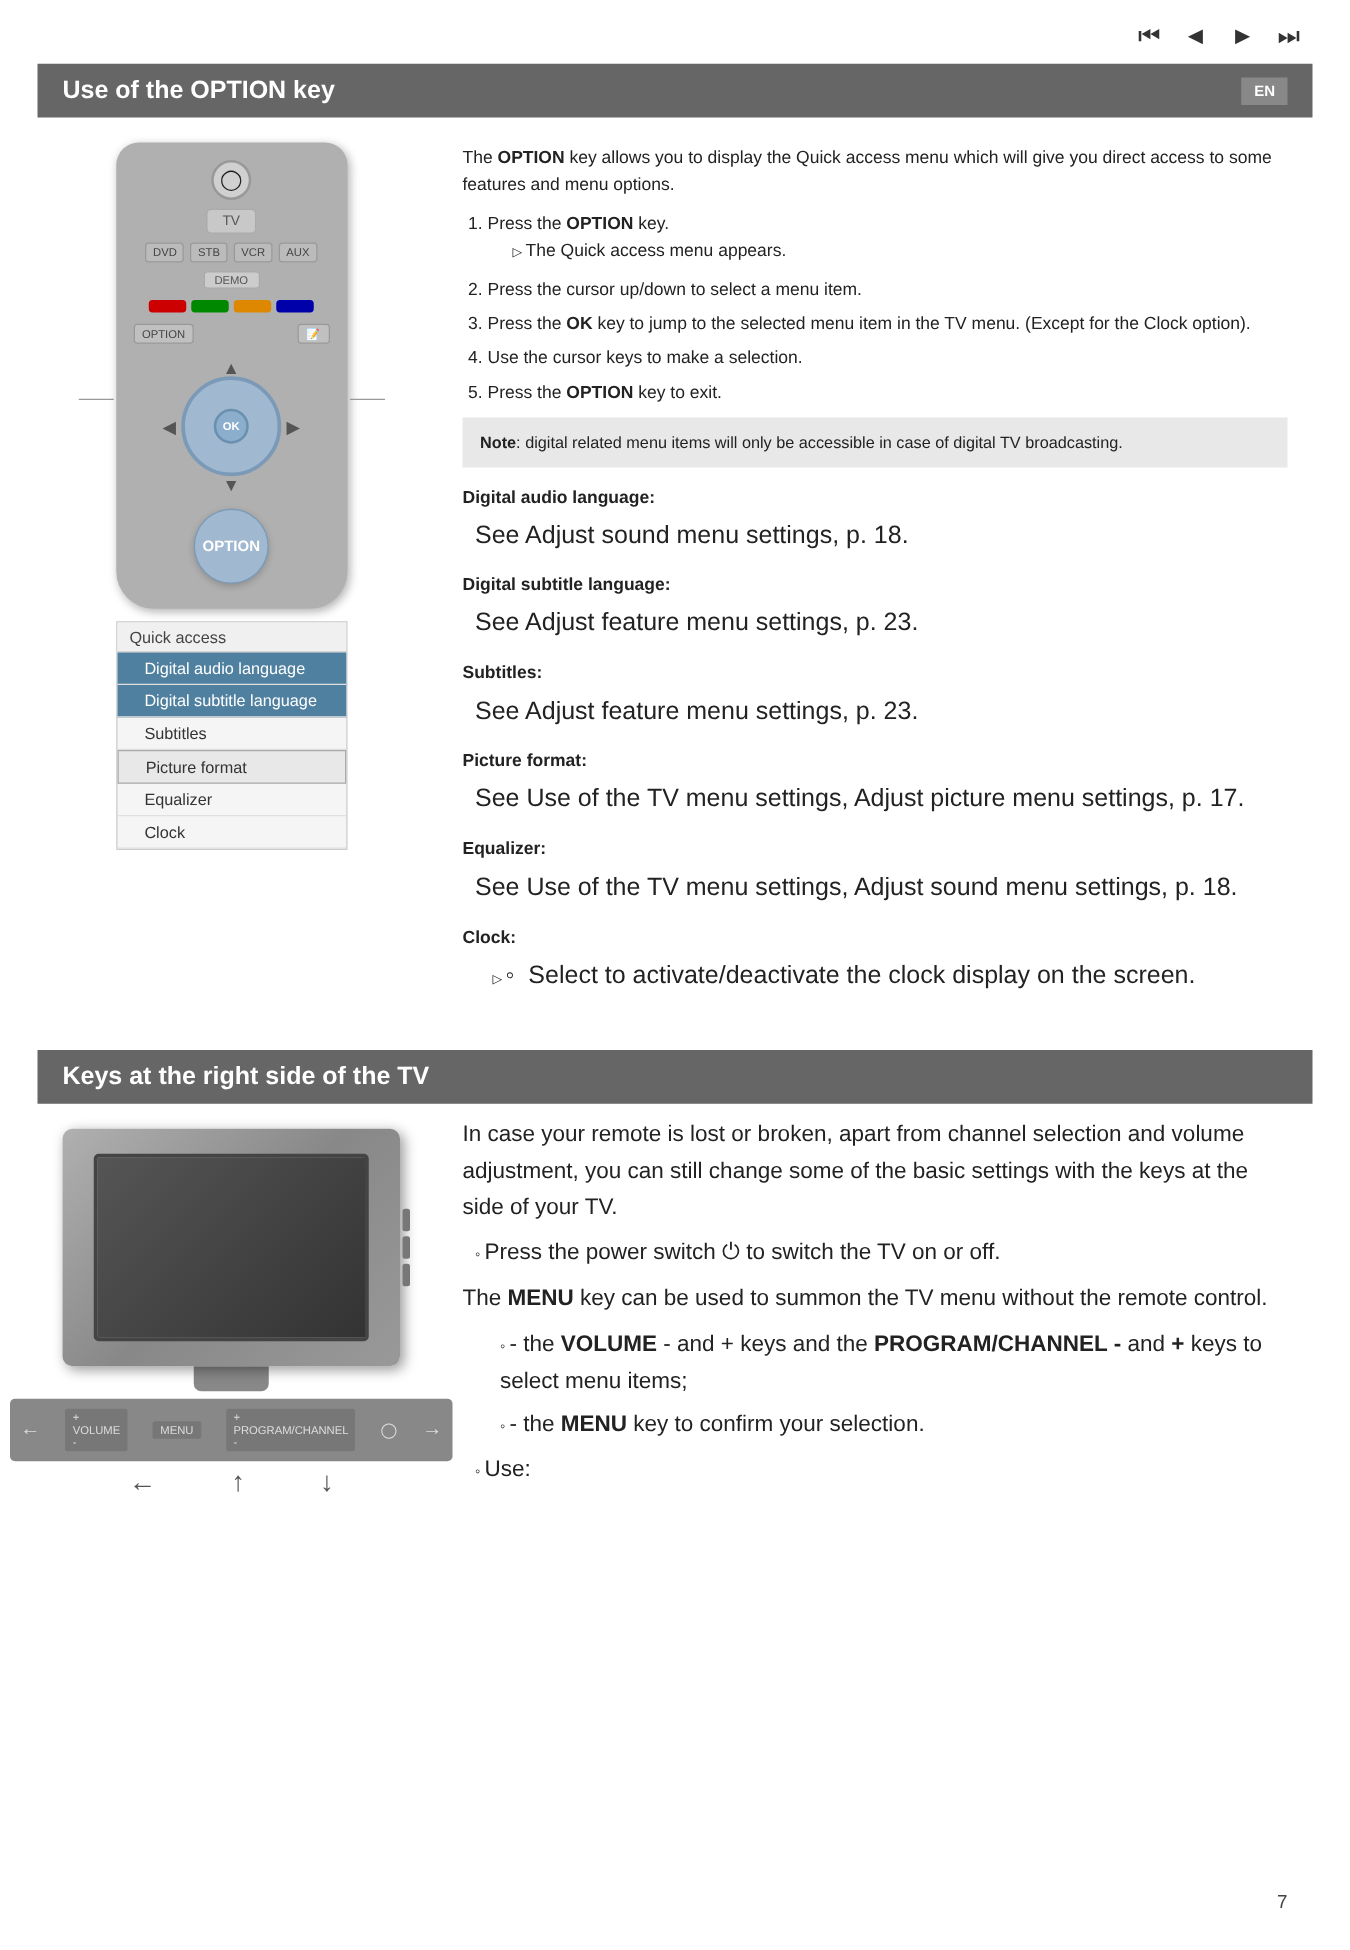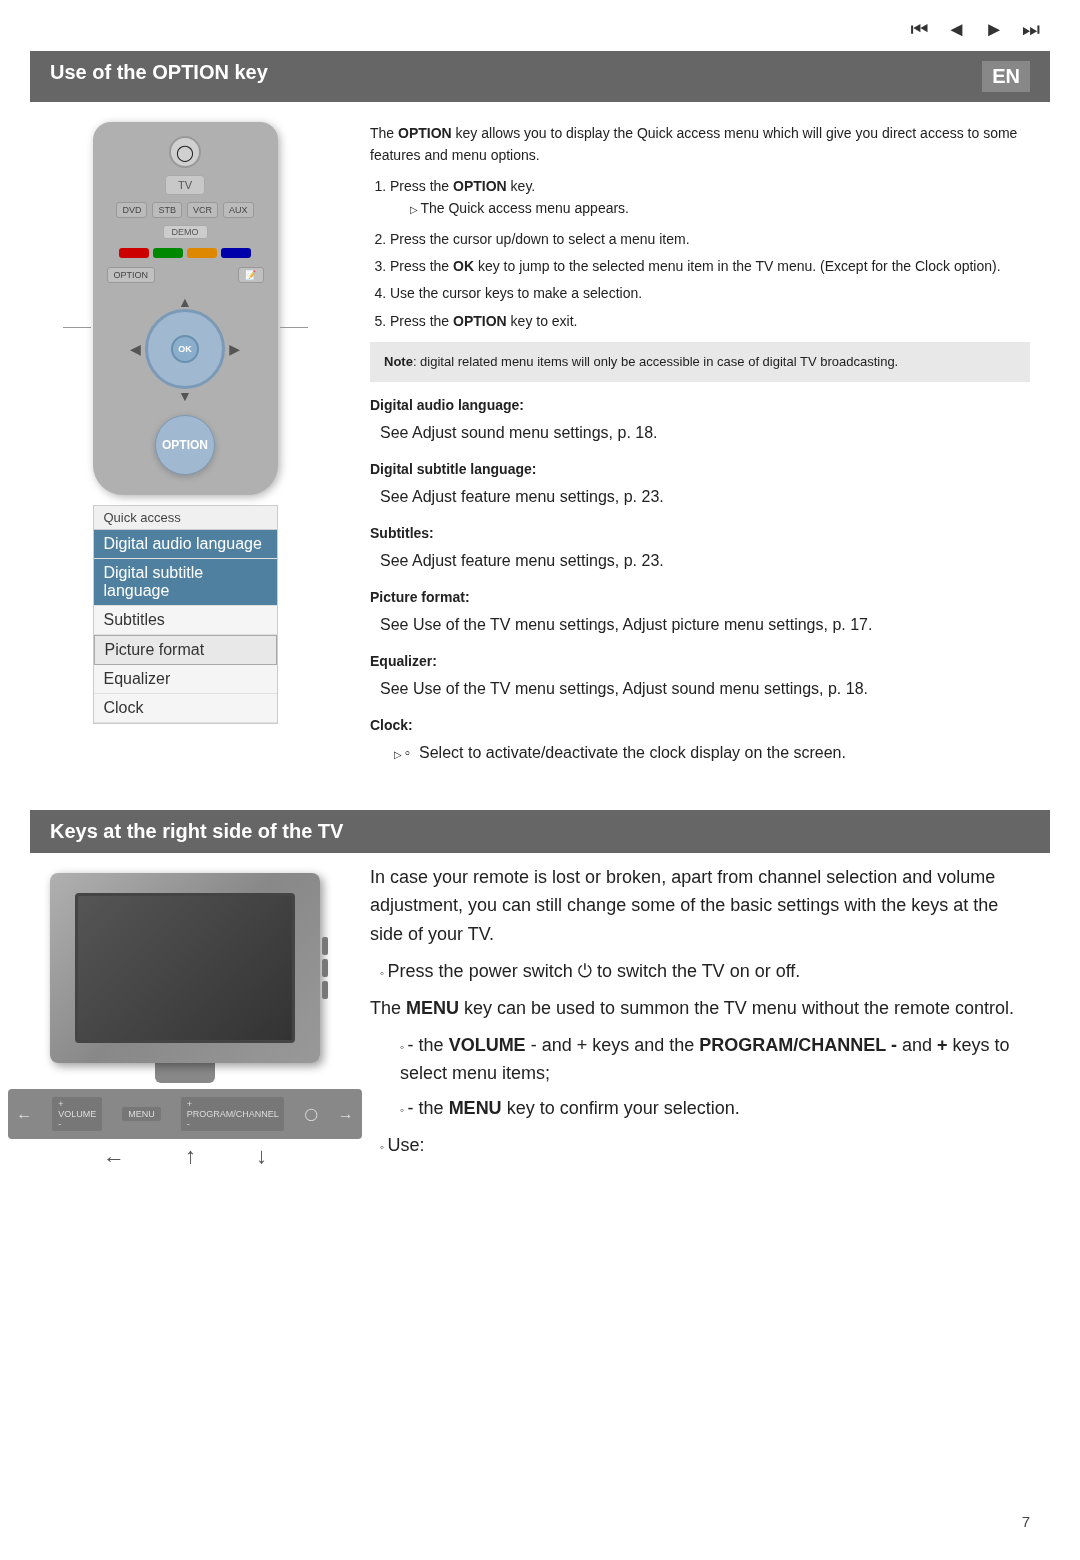--- a/index.html
+++ b/index.html
@@ -30,27 +30,27 @@
 
     
     .section-header {
       background: #666;
       color: #fff;
       font-size: 20px;
       font-weight: bold;
       padding: 10px 20px;
       margin: 0 30px;
       display: flex;
-      align-items: flex-start;
+      align-items: flex-end;
       justify-content: space-between;
     }
     .section-header .en-badge {
       background: #888;
       color: #fff;
-      font-size: 20px;
+      font-size: 12px;
       font-weight: bold;
       padding: 4px 10px;
     }
 
     
     .section-content {
       display: flex;
       margin: 0 30px;
       padding: 20px 0;
     }
@@ -215,22 +215,22 @@
       background: #f5f5f5;
     }
     .qa-header {
       background: #f0f0f0;
       padding: 4px 10px;
       font-size: 13px;
       color: #444;
       border-bottom: 1px solid #ccc;
     }
     .qa-item {
-      padding: 5px 10px;
-      font-size: 16px;
+      padding: 5px 22px;
+      font-size: 13px;
       color: #333;
       border-bottom: 1px solid #e0e0e0;
     }
     .qa-item.highlighted {
       background: #5080a0;
       color: #fff;
     }
     .qa-item.selected {
       background: #e8e8e8;
       border: 1px solid #aaa;
@@ -259,21 +259,21 @@
     }
 
     .subsection-title {
       font-weight: bold;
       margin-top: 12px;
       margin-bottom: 4px;
       font-size: 14px;
     }
     .subsection-body {
       margin-left: 10px;
-      font-size: 16px;
+      font-size: 20px;
       margin-bottom: 6px;
     }
 
     
     .tv-section {
       display: flex;
       margin: 0 30px;
       padding: 10px 0;
     }
     .tv-illustration {

